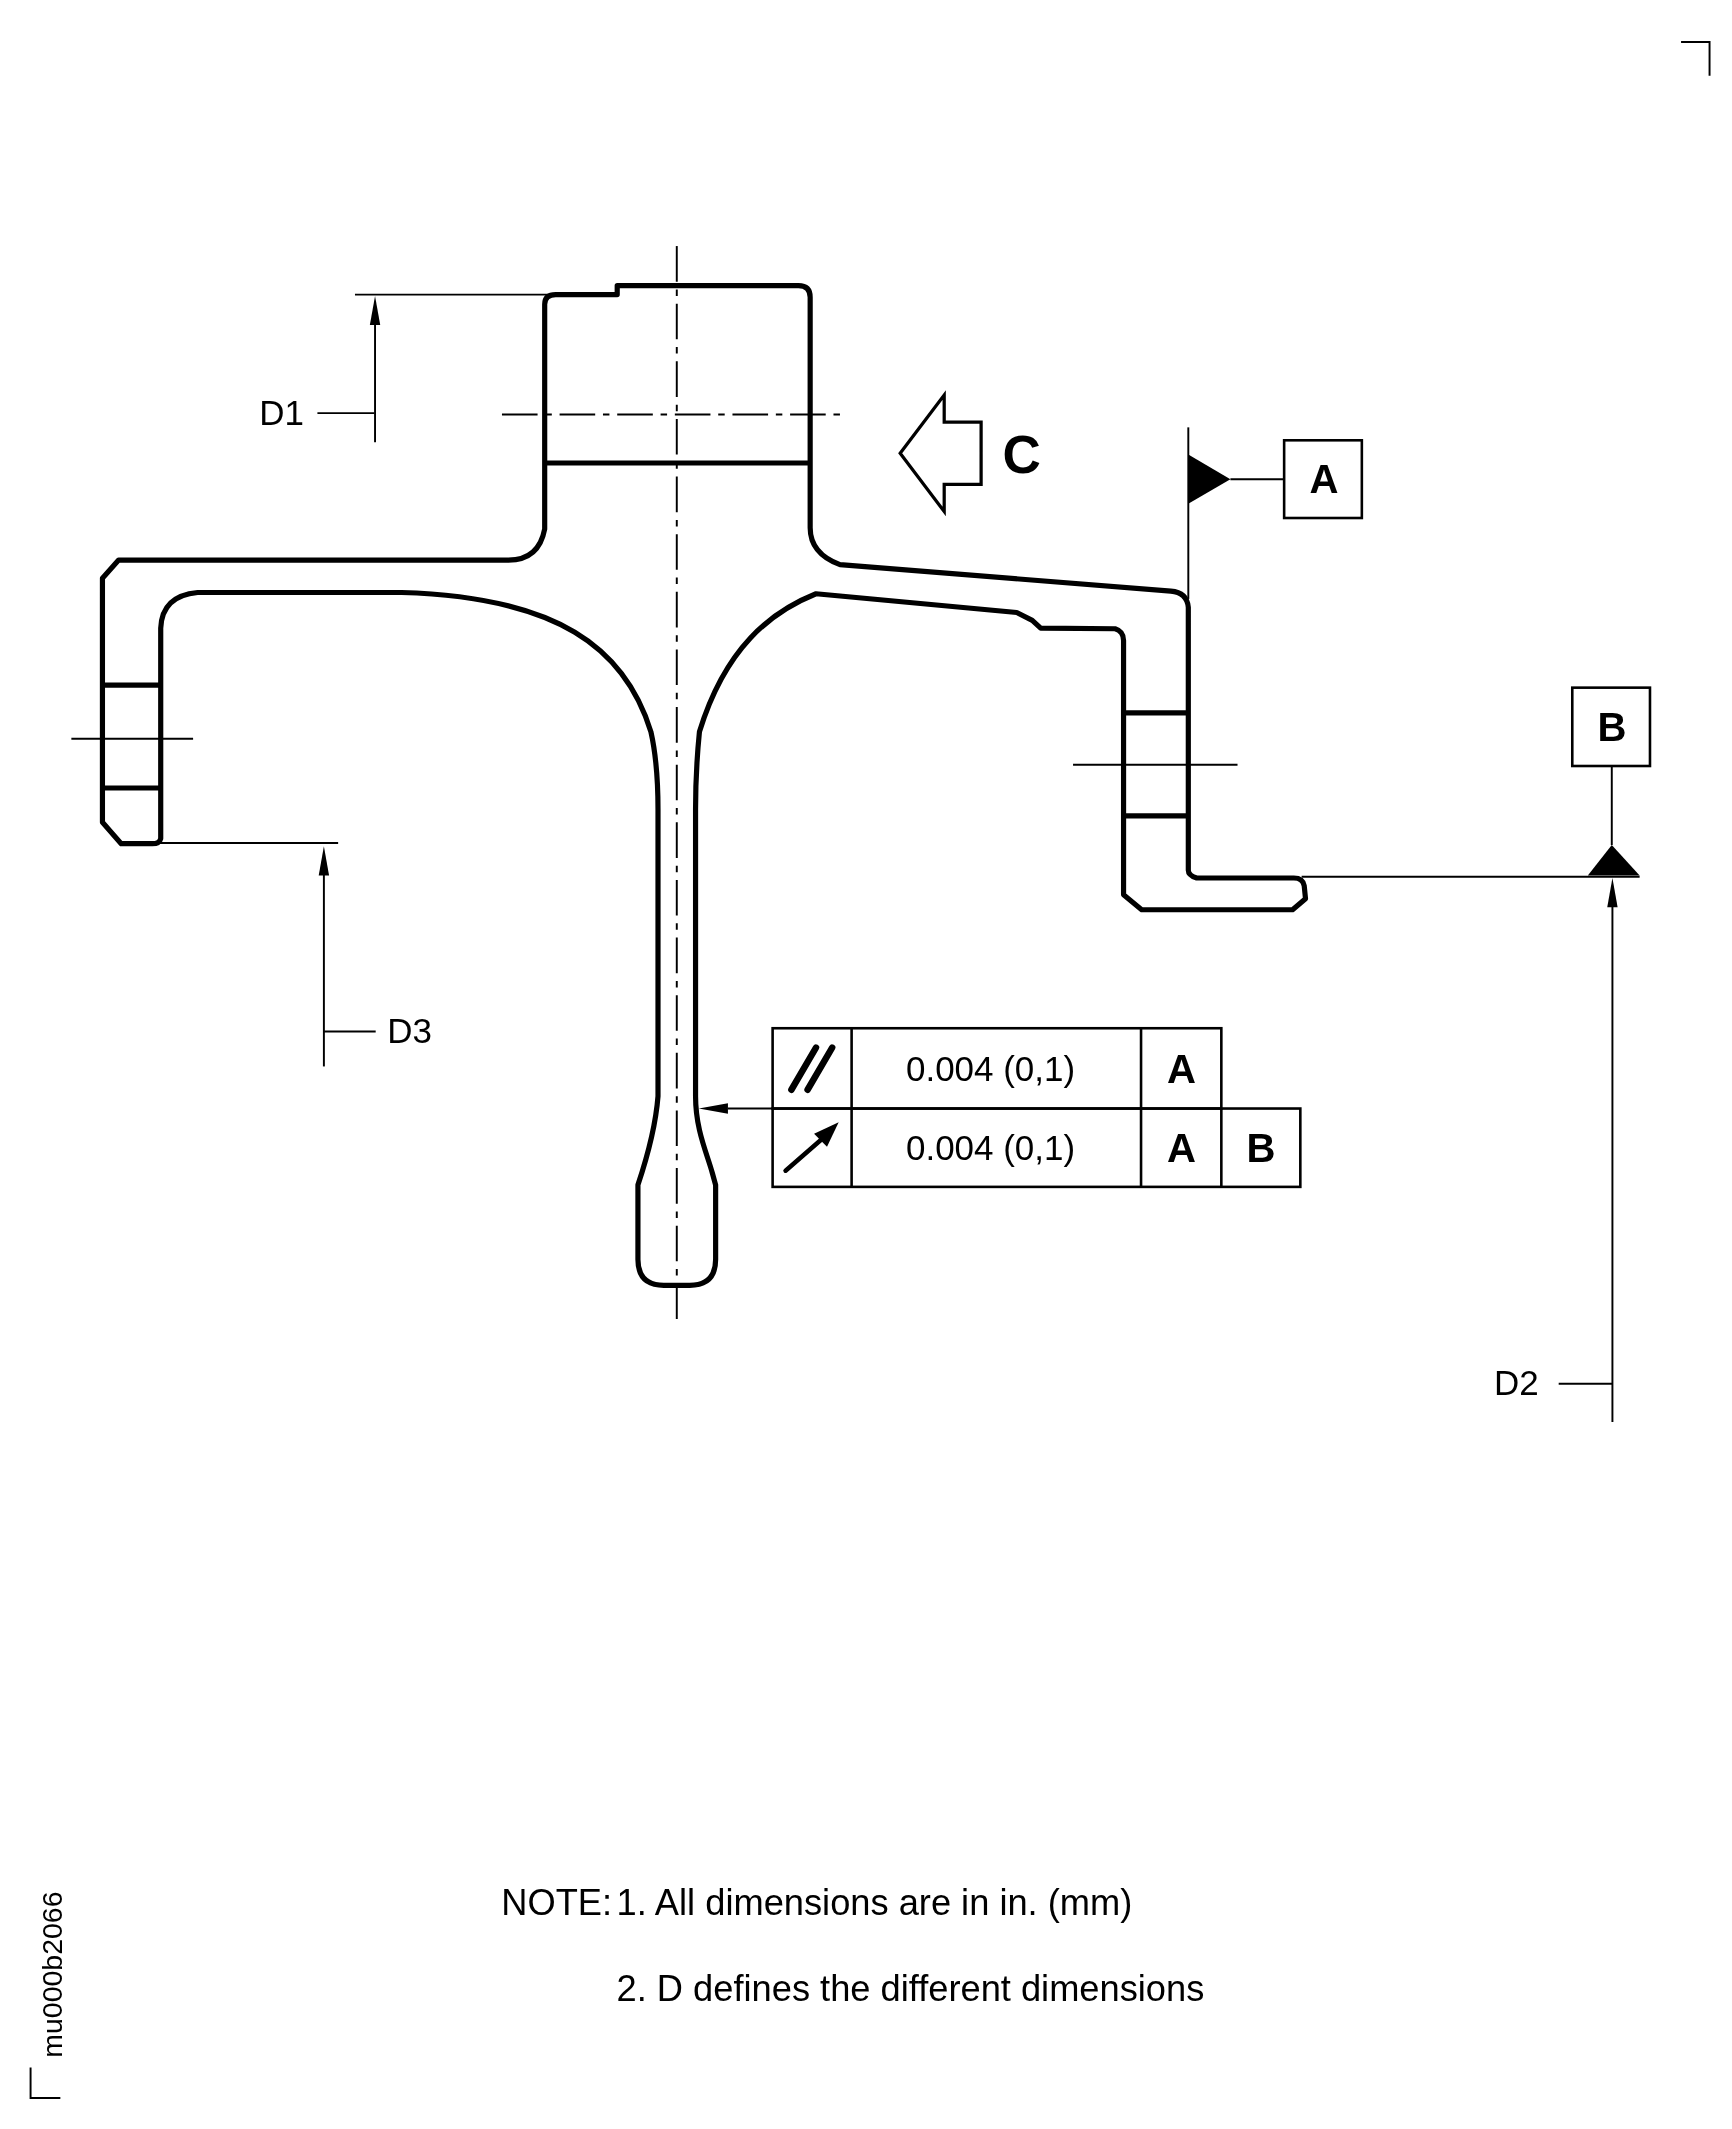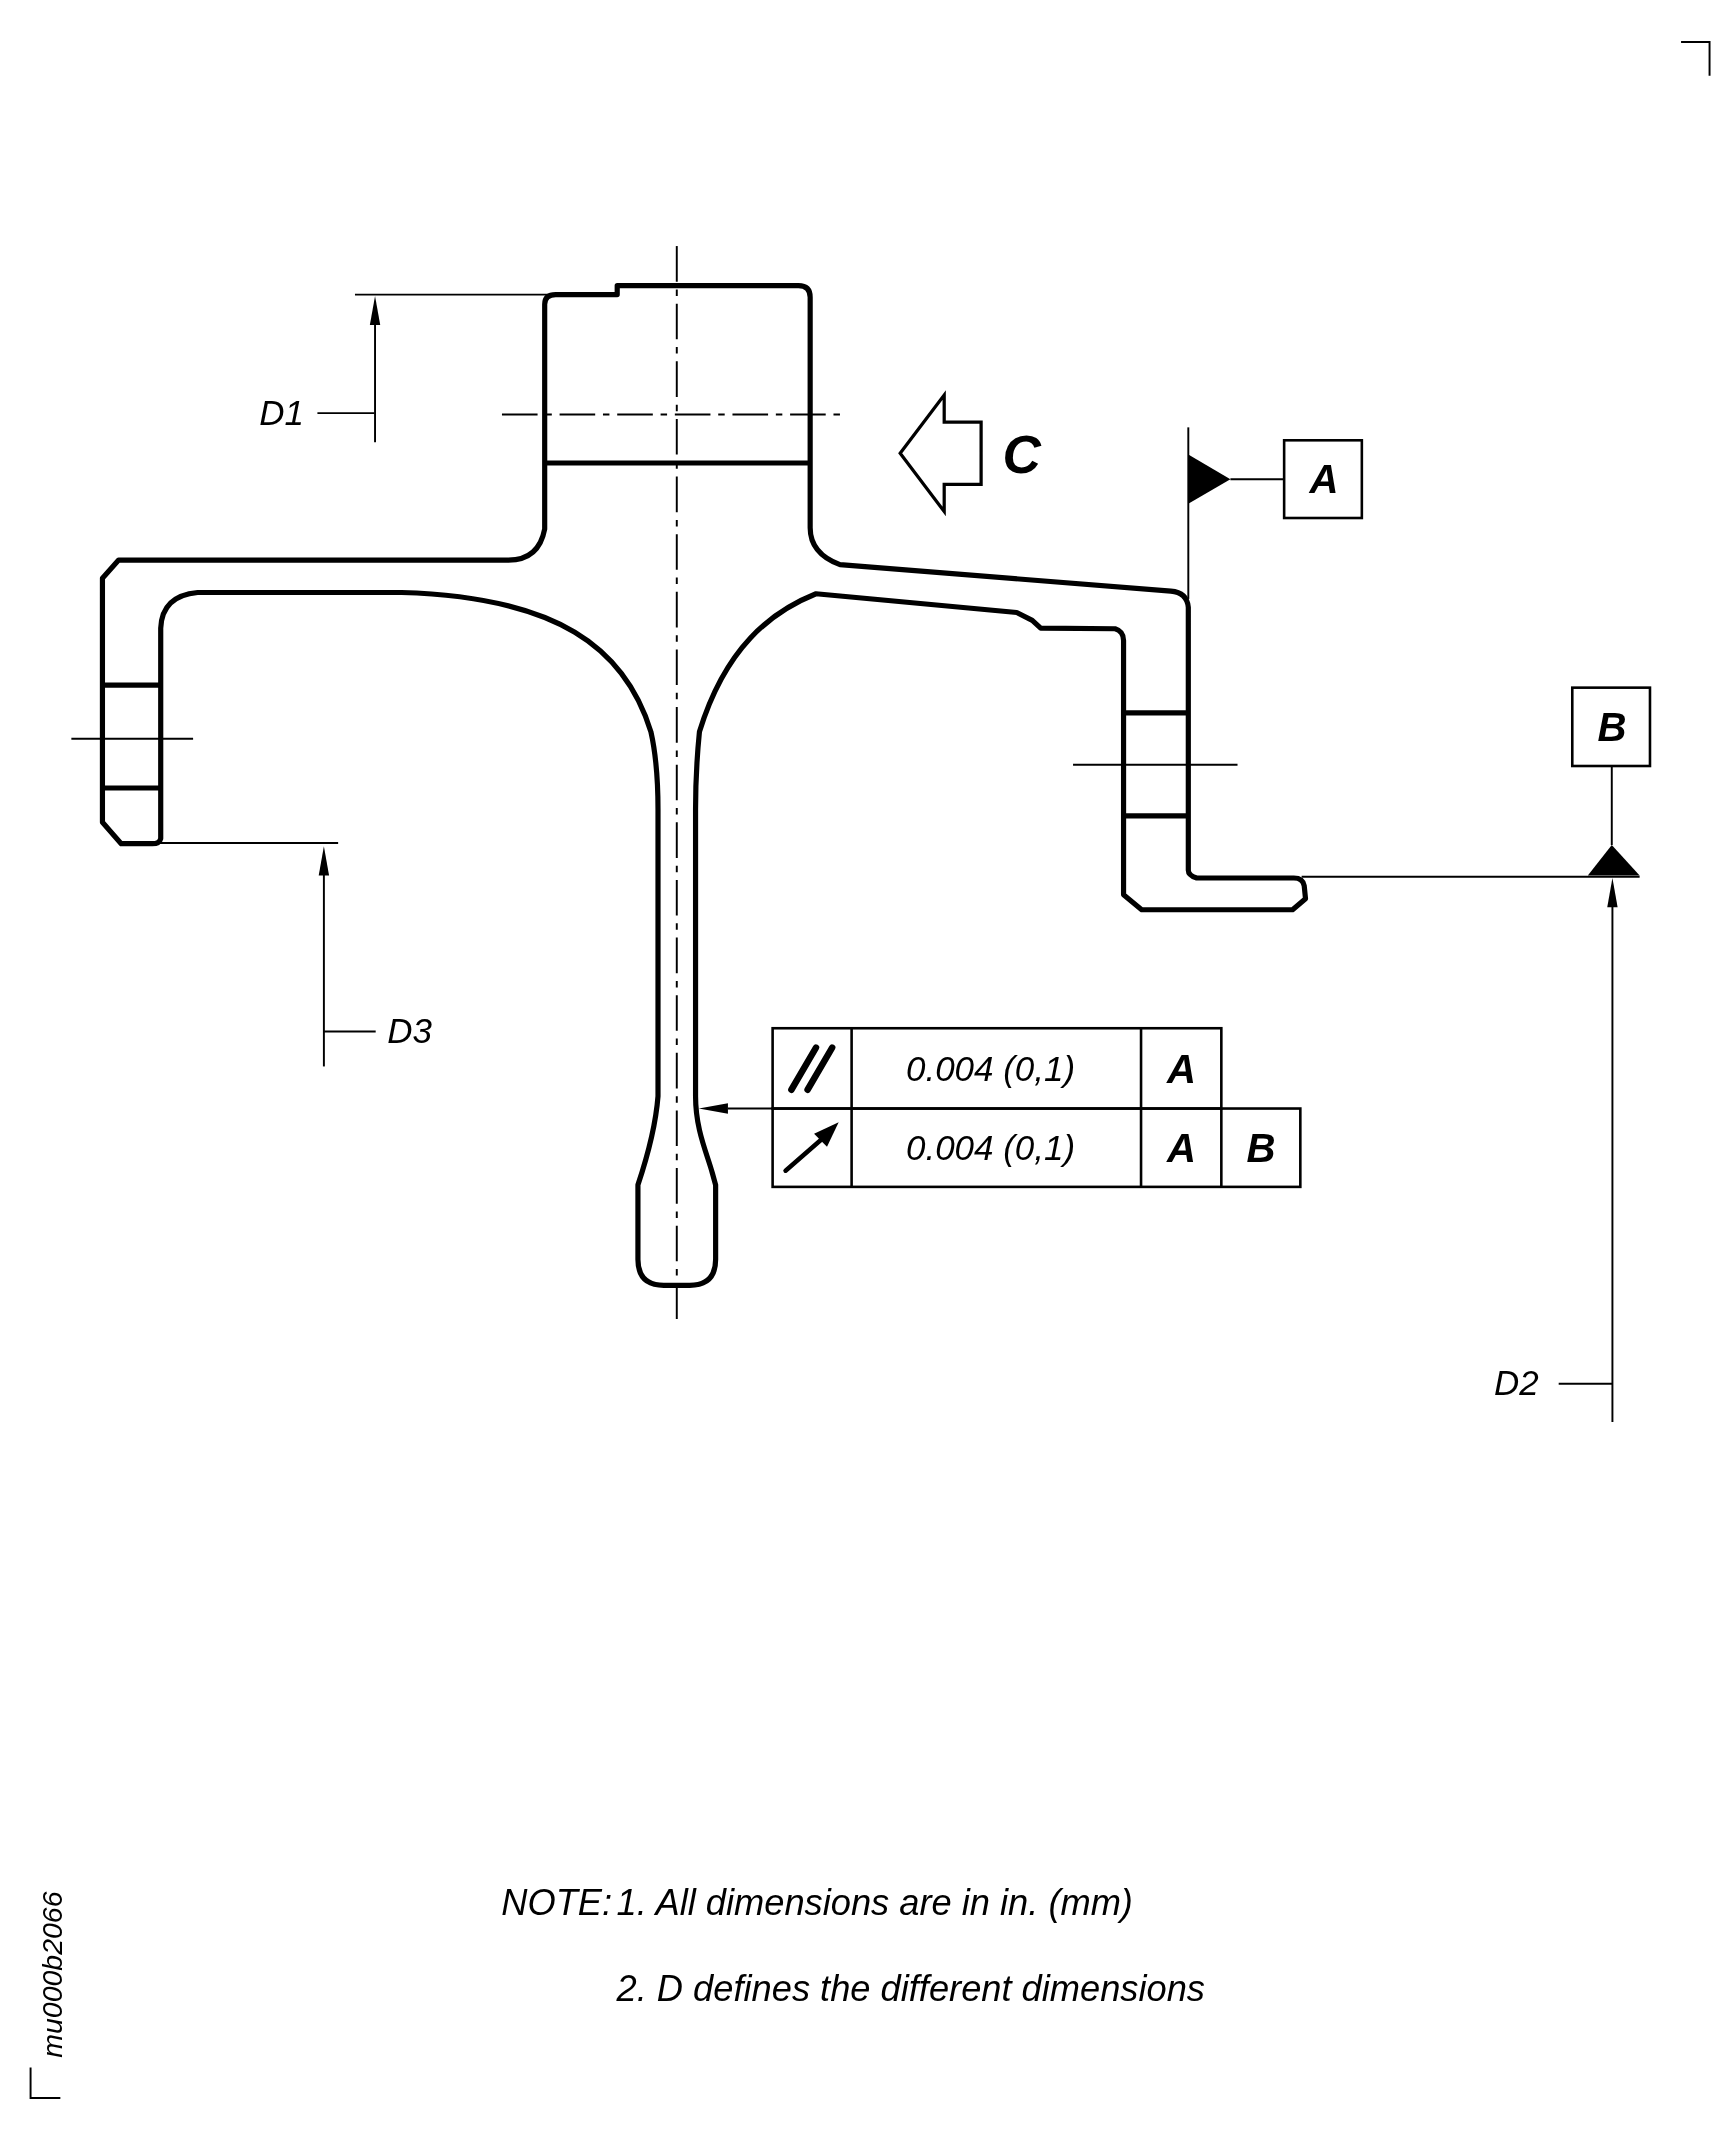--- a/index.html
+++ b/index.html
@@ -6,21 +6,20 @@
     margin: 0;
     padding: 0;
     background: #ffffff;
   }
   .sheet {
     position: relative;
     width: 1733px;
     height: 2129px;
     background: #ffffff;
     font-family: "Liberation Sans", sans-serif;
-    font-style: italic;
   }
   svg { display: block; }
   .outline  { fill: none; stroke: #000; stroke-width: 8; stroke-linejoin: round; stroke-linecap: round; }
   .chord    { fill: none; stroke: #000; stroke-width: 8; stroke-linecap: butt; }
   .thin     { fill: none; stroke: #000; stroke-width: 3; }
   .cline    { fill: none; stroke: #000; stroke-width: 3; stroke-dasharray: 55 12 10 12; }
   .boxline  { fill: none; stroke: #000; stroke-width: 4; }
   .filled   { fill: #000; stroke: none; }
   .sym      { fill: none; stroke: #000; stroke-width: 10; stroke-linecap: round; }
   .symshaft { fill: none; stroke: #000; stroke-width: 7; stroke-linecap: round; }

